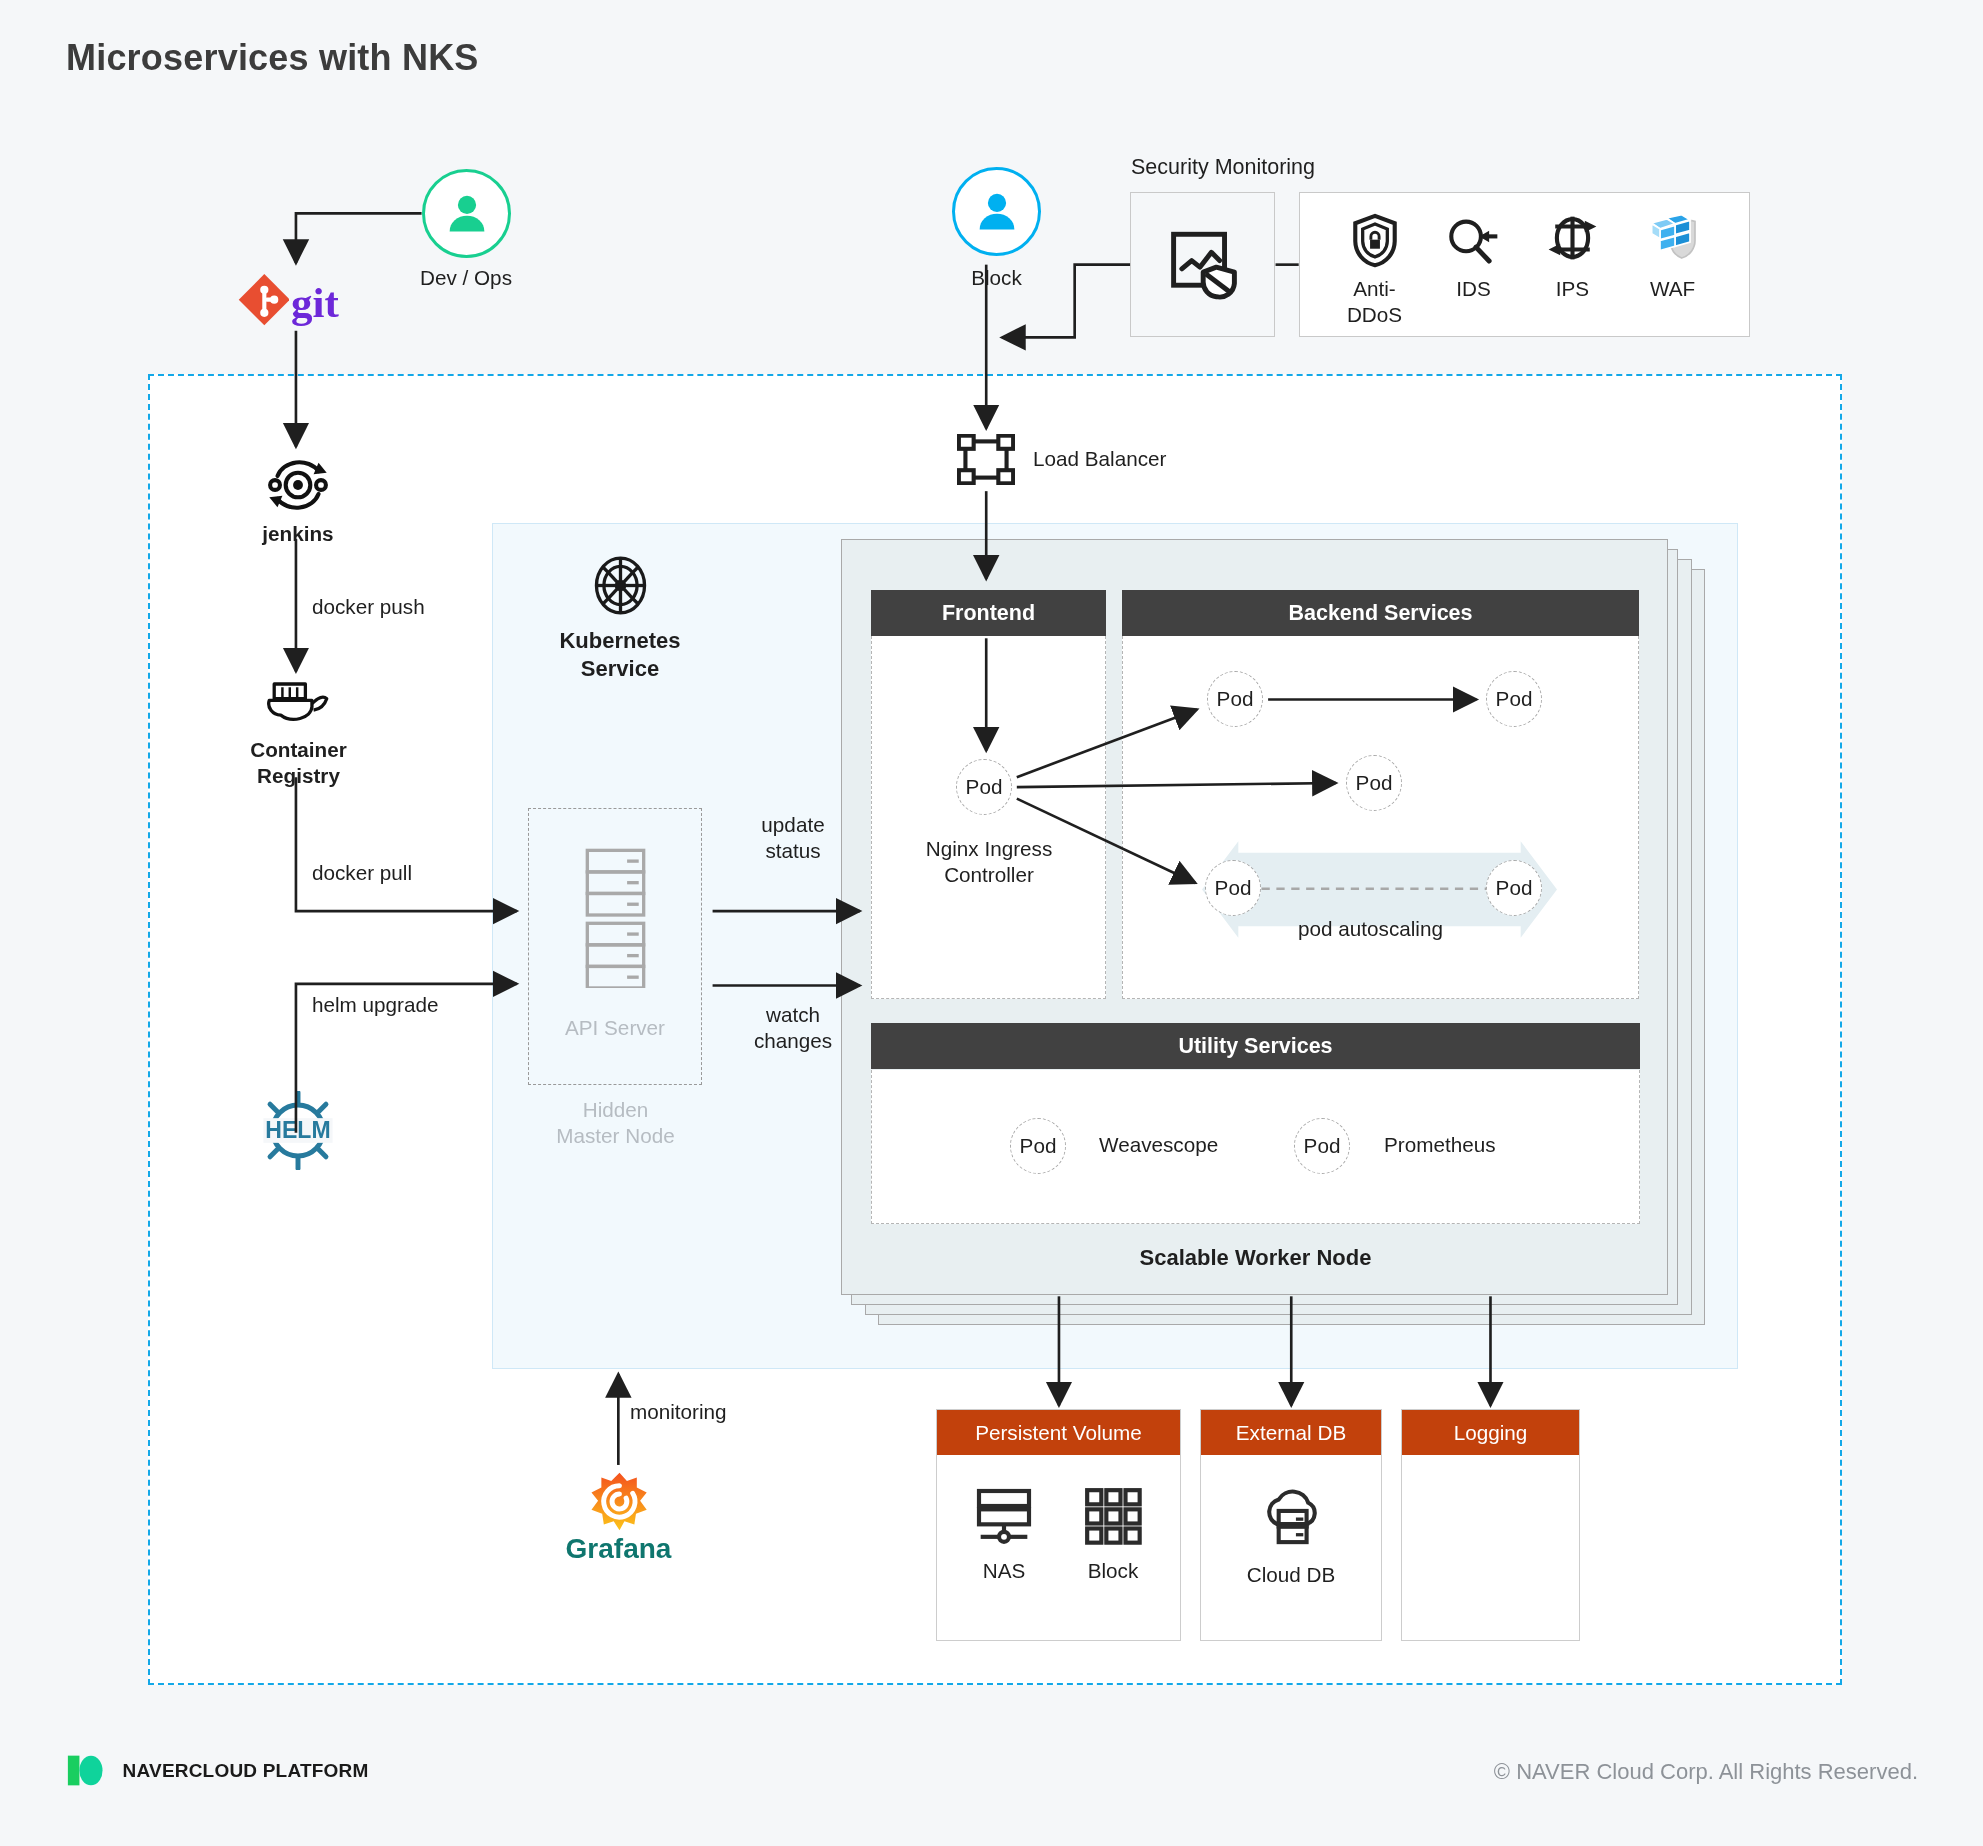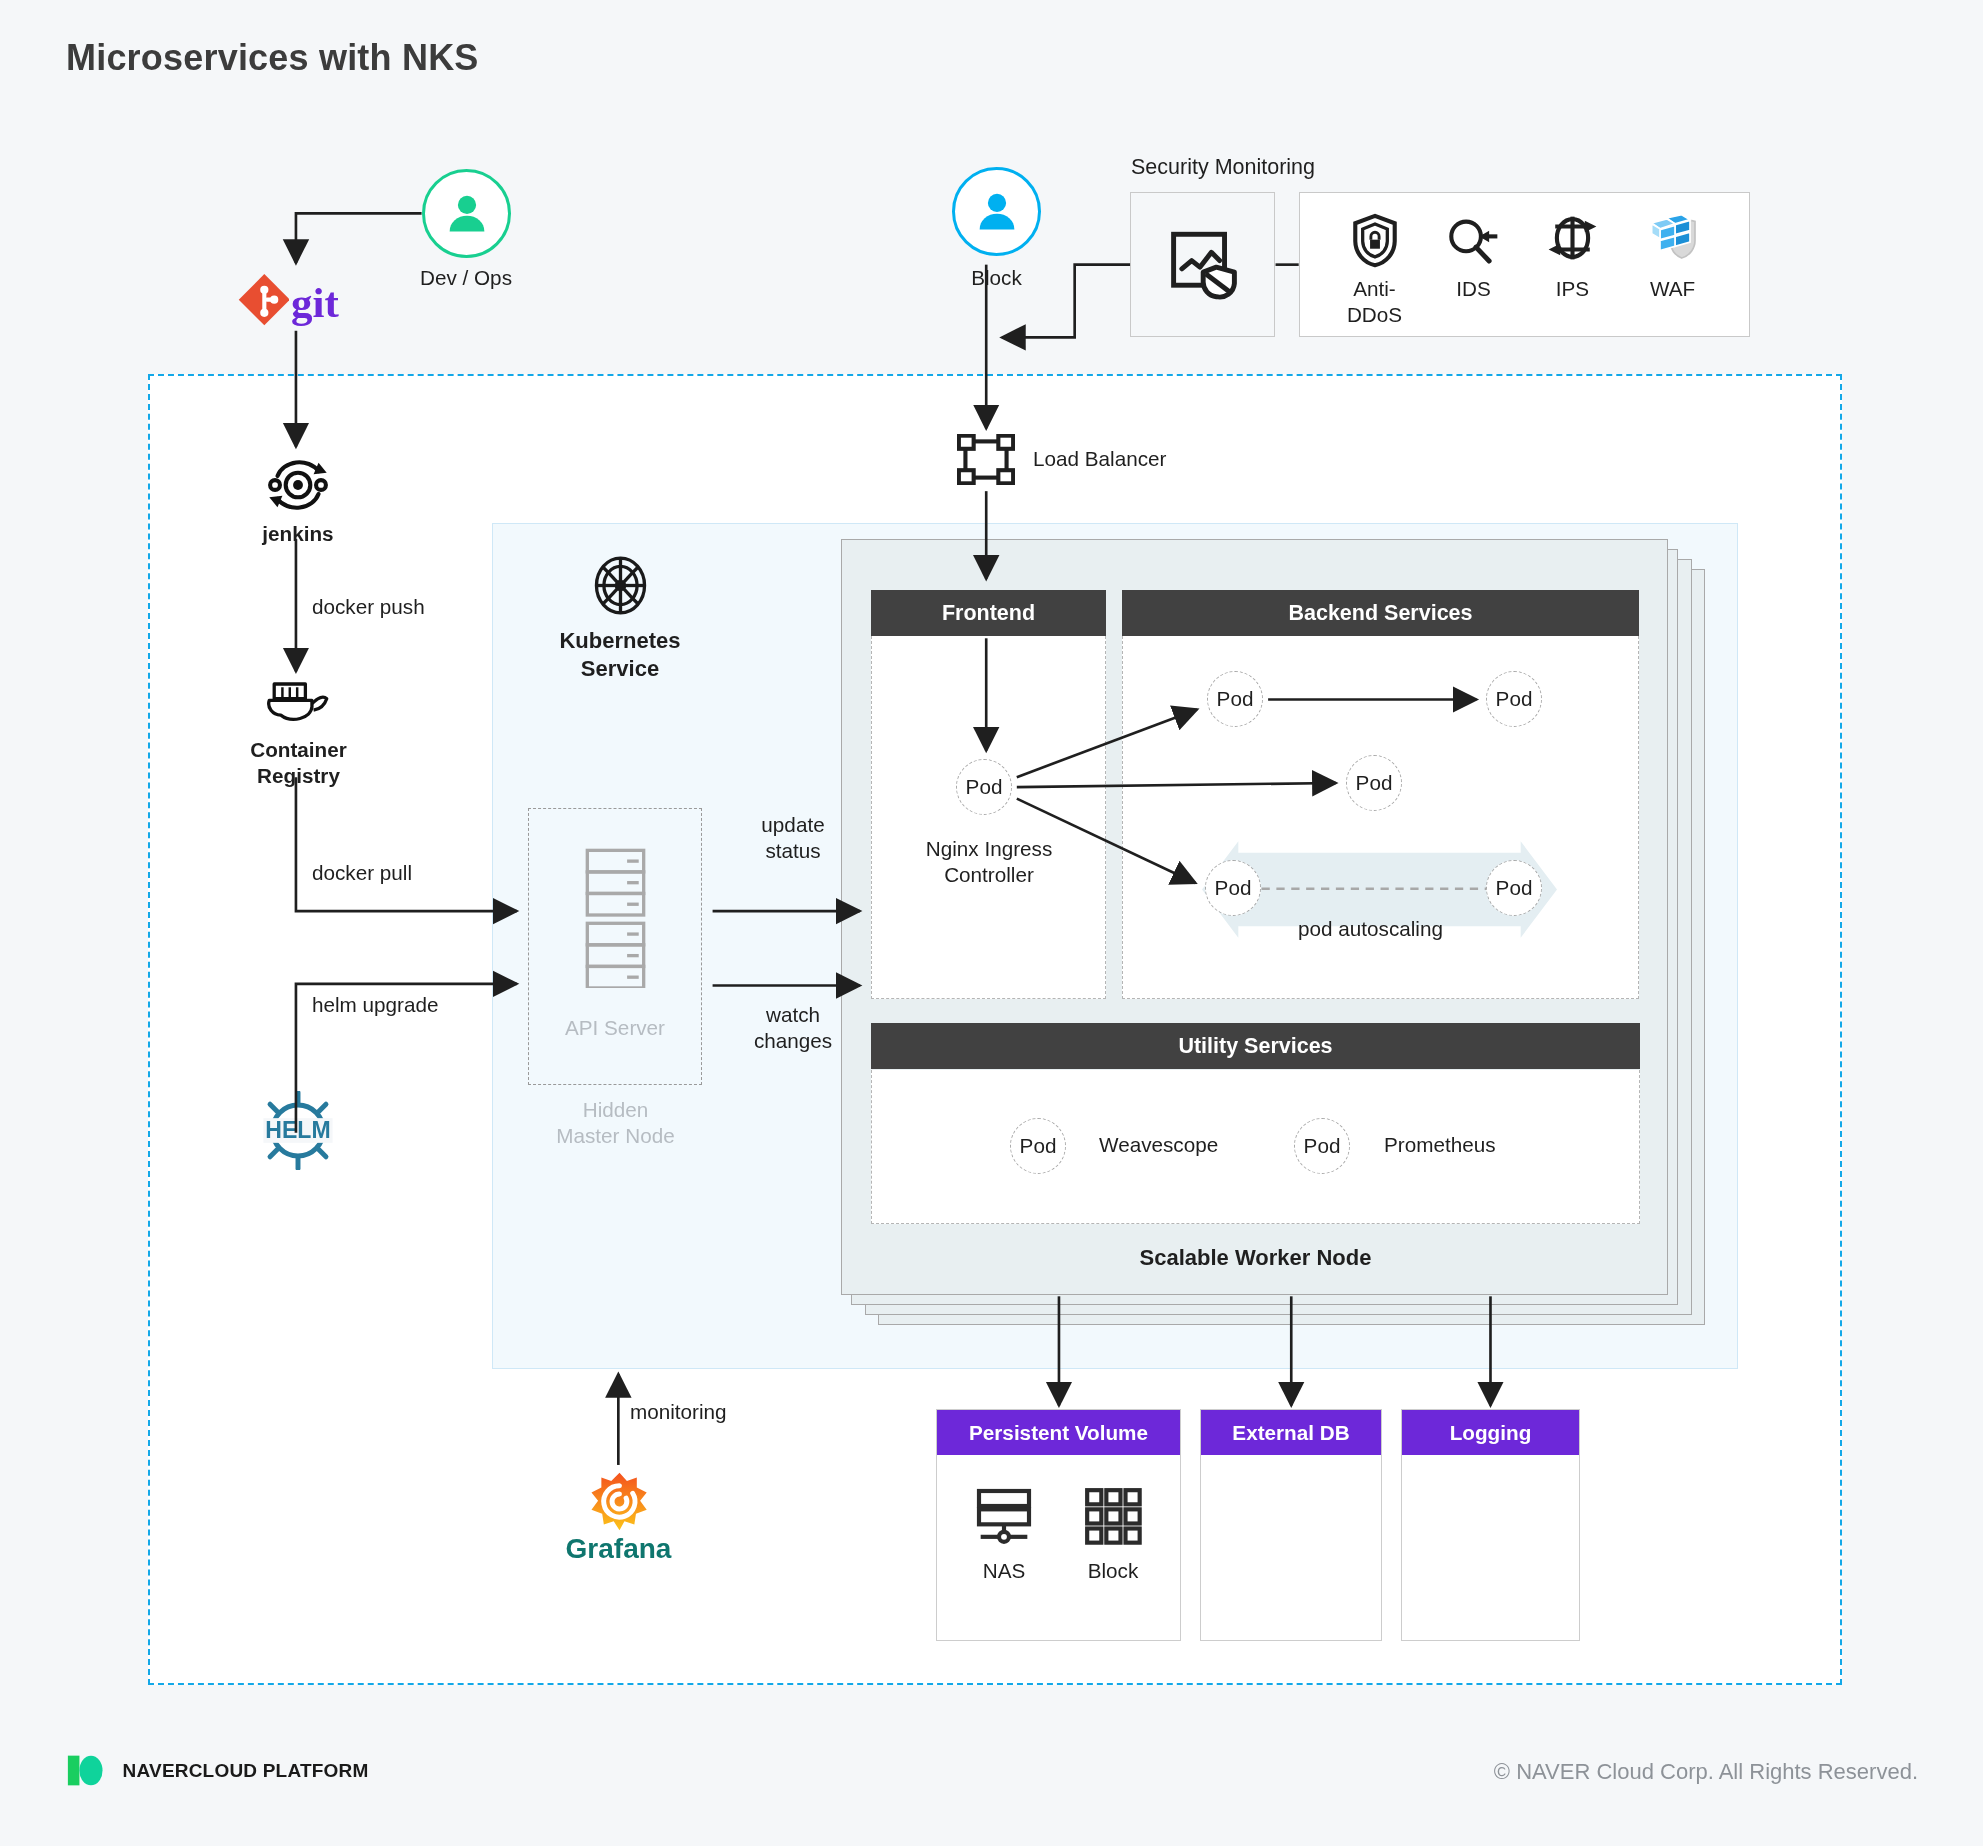--- a/index.html
+++ b/index.html
@@ -96,22 +96,22 @@
     width:56px;height:56px;
   }
 
   
   .store-card{
     background:#ffffff;
     border:0.8px solid #cdcdcd;
     box-sizing:border-box;
   }
   .store-hd{
-    background:#6d28d9;color:#fff;
-    font-size:20.7px;font-weight:bold;
+    background:#c2410c;color:#fff;
+    font-size:20.7px;font-weight:normal;
     height:45px;
     display:flex;align-items:center;justify-content:center;
   }
 
   
   .sec-box{
     background:#f5f7f9;
     border:1.7px solid #c9c9c9;
     box-sizing:border-box;
   }
@@ -415,20 +415,34 @@
             <rect x="51" y="51" width="17" height="17"></rect>
         </g>
       </svg>
       <div class="lbl ctr" style="margin-top:11.6px;">Block</div>
     </div>
   </div>
 </div>
 
 <div class="abs store-card" style="left:1200px;top:1409px;width:182px;height:232px;">
   <div class="store-hd">External DB</div>
+  <div style="padding-top:31px;">
+    <svg style="display:block;margin:0 auto;" width="64" height="63" viewBox="0 0 78 76">
+      <path d="M22 46 A16 16 0 0 1 24 16 A20 20 0 0 1 60 20 A14 14 0 0 1 58 46 Z" fill="none" stroke="#2b2b2b" stroke-width="5"></path>
+      <g fill="none" stroke="#2b2b2b" stroke-width="5">
+        <rect x="24" y="30" width="34" height="19"></rect>
+        <rect x="24" y="49" width="34" height="19"></rect>
+      </g>
+      <g fill="#2b2b2b">
+        <rect x="45" y="38" width="9" height="4"></rect>
+        <rect x="45" y="57" width="9" height="4"></rect>
+      </g>
+    </svg>
+    <div class="lbl ctr" style="margin-top:13.2px;">Cloud DB</div>
+  </div>
 </div>
 
 <div class="abs store-card" style="left:1401px;top:1409px;width:179px;height:232px;">
   <div class="store-hd">Logging</div>
 </div>
 
 <div class="abs" style="left:66px;top:1754px;display:flex;align-items:center;gap:11.6px;">
   <svg width="45" height="33" viewBox="0 0 54 40">
     <rect x="2" y="2" width="14" height="36" fill="#19ce60"></rect>
     <ellipse cx="30" cy="20" rx="14" ry="18" fill="#0fd39b"></ellipse>

